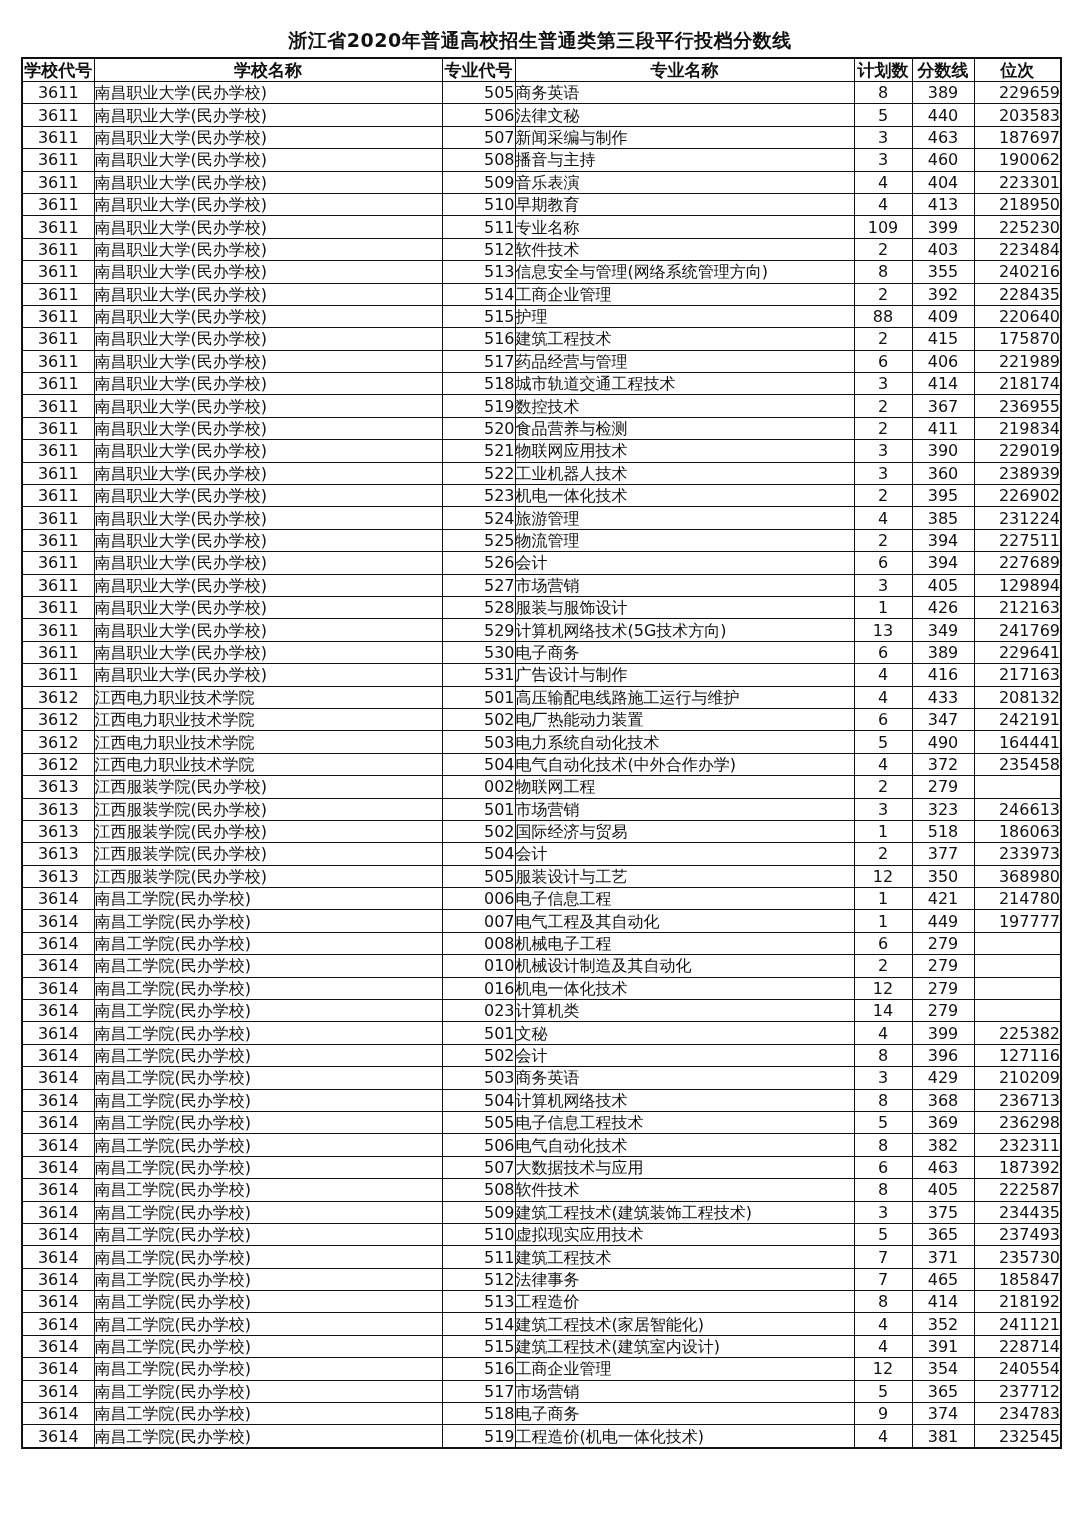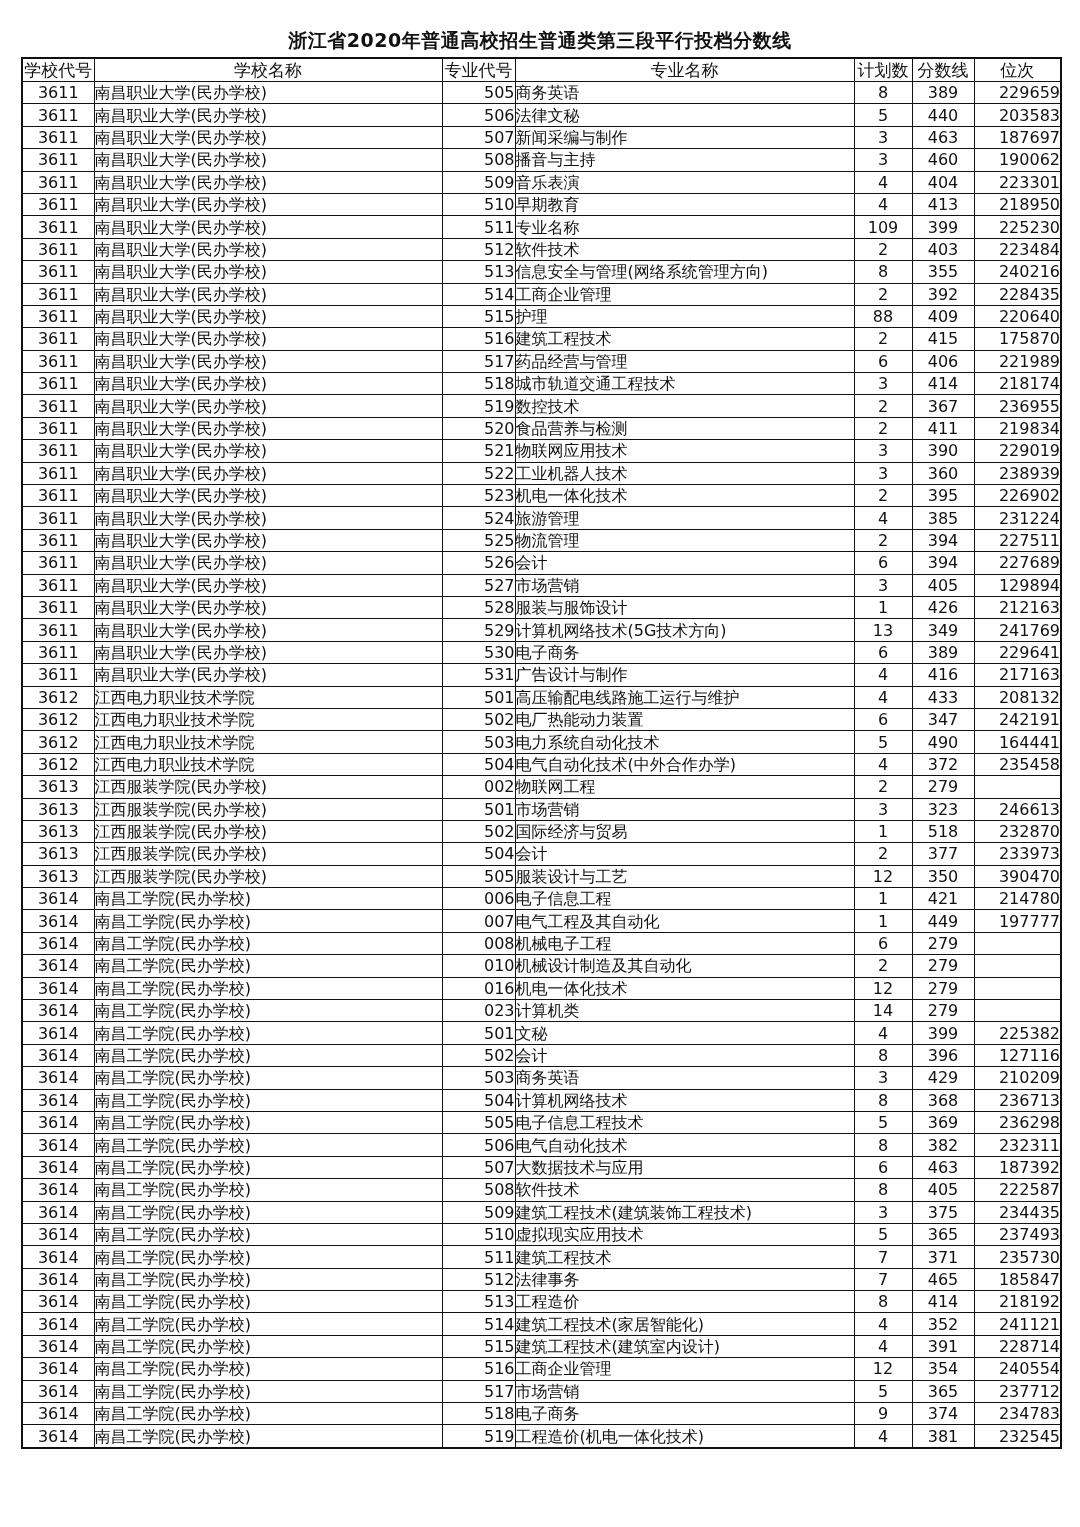--- a/index.html
+++ b/index.html
@@ -5,21 +5,21 @@
   html, body { margin:0; padding:0; background:#ffffff; }
   body { width:1080px; height:1527px; position:relative; overflow:hidden;
          font-family:"DejaVu Sans","Liberation Sans",sans-serif; color:#111; }
   .title { position:absolute; left:0; top:22px; width:1080px; text-align:center;
            font-size:19px; font-weight:bold; letter-spacing:0.5px;margin-top:6px; }
   table.grid { position:absolute; left:21px; top:57px; width:1039px;
                border-collapse:collapse; table-layout:fixed; border:2px solid #111; }
   table.grid th, table.grid td { border:1px solid #111; padding:0; height:21.4px;
                line-height:21px; font-size:16px; white-space:nowrap; overflow:hidden; }
   table.grid tr { border-bottom:1.6px solid #222; }
-  table.grid th { font-weight:normal; font-size:17px; text-align:center; height:22px; }
+  table.grid th { font-weight:bold; font-size:17px; text-align:center; height:22px; }
   td.c-code, td.c-mcode, td.c-plan, td.c-score, td.c-rank { text-align:center; }
   td.c-mcode { text-align:right; padding-right:22px; }
   td.c-rank { text-align:right; padding-right:4px; }
   td.c-name, td.c-major { text-align:left; padding-left:3px; }
   .page-num { position:absolute; left:0; top:1531px; width:1080px; text-align:center; font-size:16px;font-family:Liberation Mono, monospace; }
 </style>
 </head>
 <body>
 
 <div class="title">浙江省2020年普通高校招生普通类第三段平行投档分数线</div>
@@ -343,39 +343,39 @@
         <td class="c-score">323</td>
         <td class="c-rank">246613</td>
       </tr>
       <tr>
         <td class="c-code">3613</td>
         <td class="c-name">江西服装学院(民办学校)</td>
         <td class="c-mcode">502</td>
         <td class="c-major">国际经济与贸易</td>
         <td class="c-plan">1</td>
         <td class="c-score">518</td>
-        <td class="c-rank">232870</td>
+        <td class="c-rank">186063</td>
       </tr>
       <tr>
         <td class="c-code">3613</td>
         <td class="c-name">江西服装学院(民办学校)</td>
         <td class="c-mcode">504</td>
         <td class="c-major">会计</td>
         <td class="c-plan">2</td>
         <td class="c-score">377</td>
         <td class="c-rank">233973</td>
       </tr>
       <tr>
         <td class="c-code">3613</td>
         <td class="c-name">江西服装学院(民办学校)</td>
         <td class="c-mcode">505</td>
         <td class="c-major">服装设计与工艺</td>
         <td class="c-plan">12</td>
         <td class="c-score">350</td>
-        <td class="c-rank">390470</td>
+        <td class="c-rank">368980</td>
       </tr>
       <tr>
         <td class="c-code">3614</td>
         <td class="c-name">南昌工学院(民办学校)</td>
         <td class="c-mcode">006</td>
         <td class="c-major">电子信息工程</td>
         <td class="c-plan">1</td>
         <td class="c-score">421</td>
         <td class="c-rank">214780</td>
       </tr>

